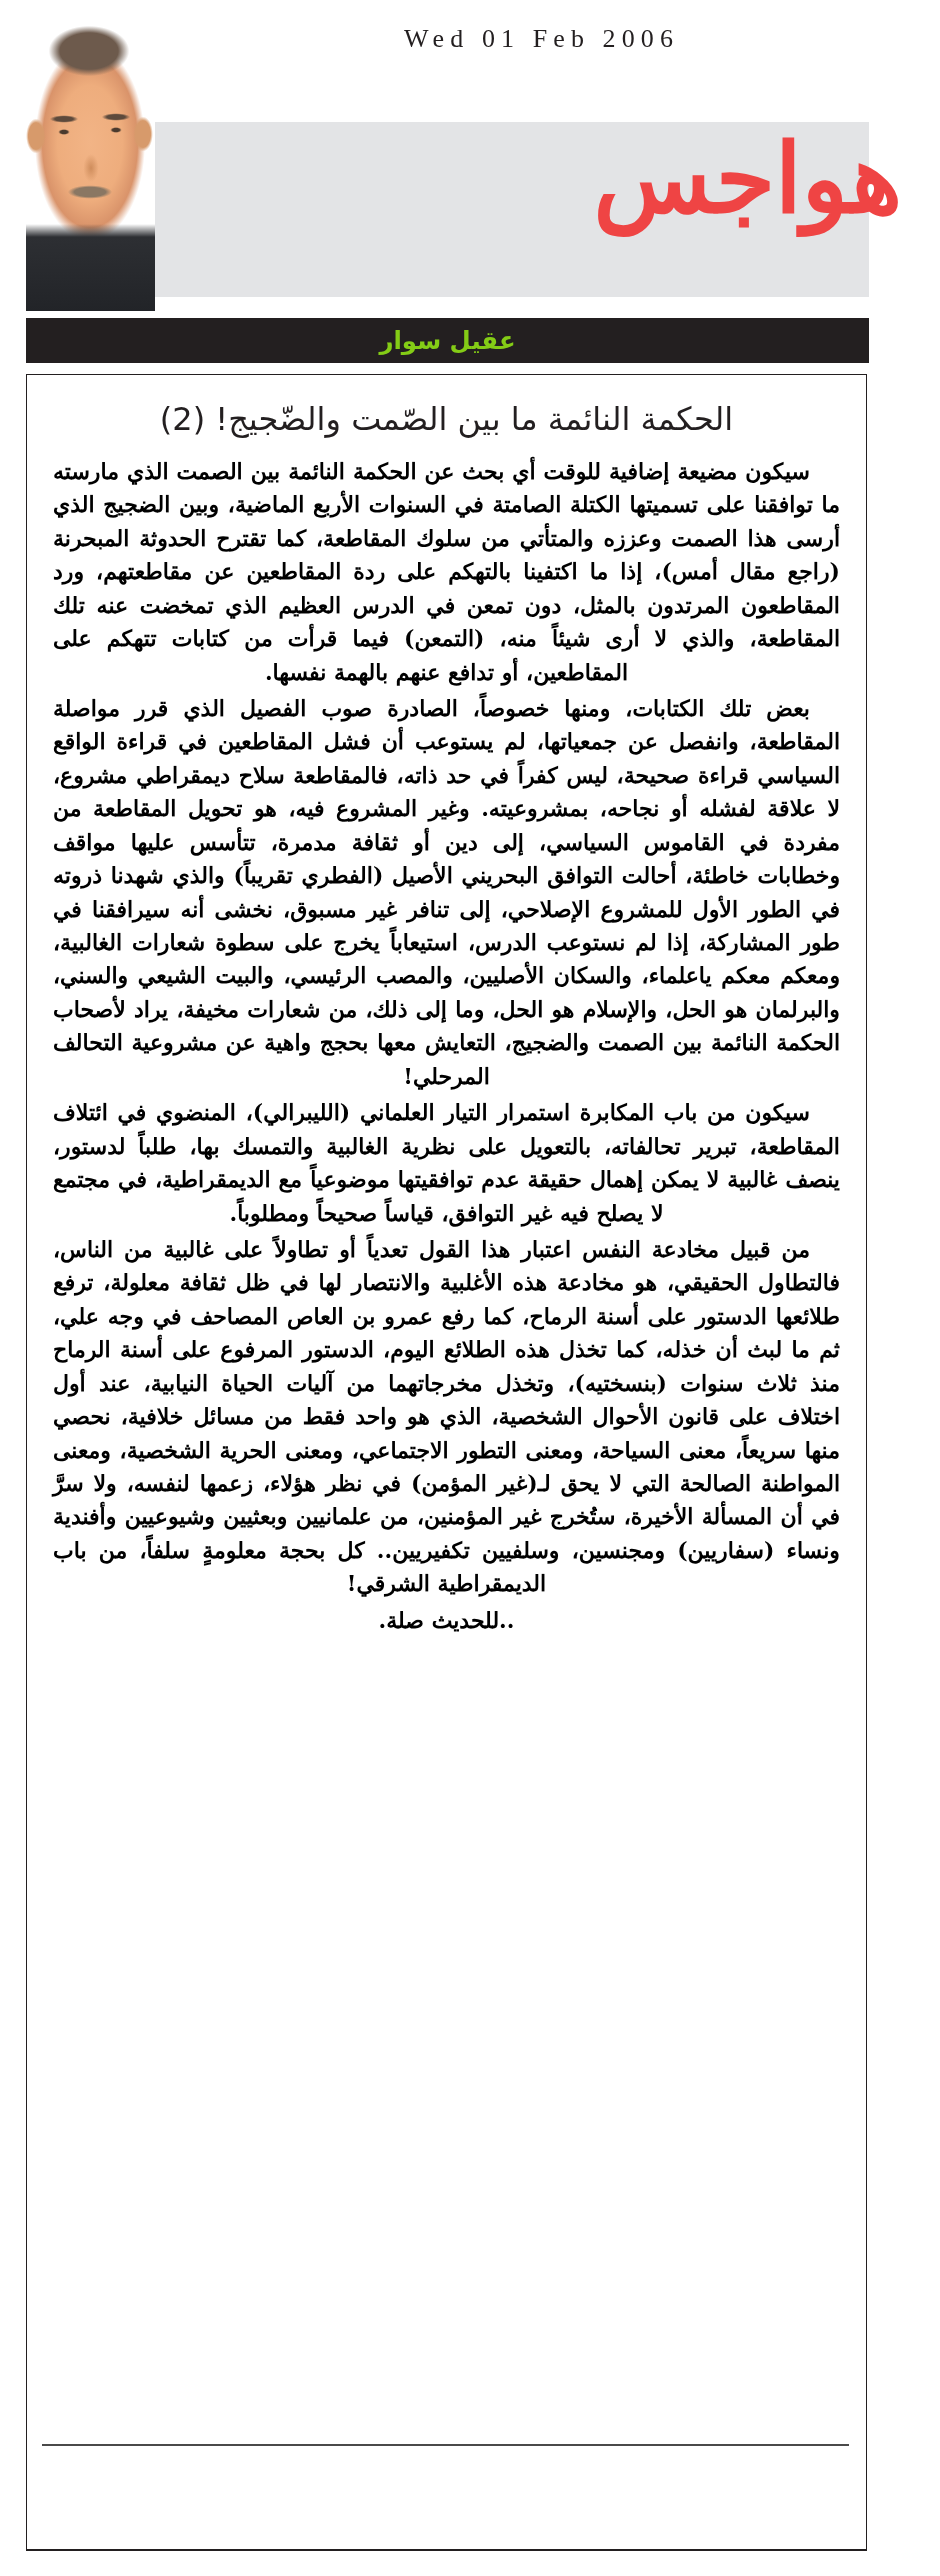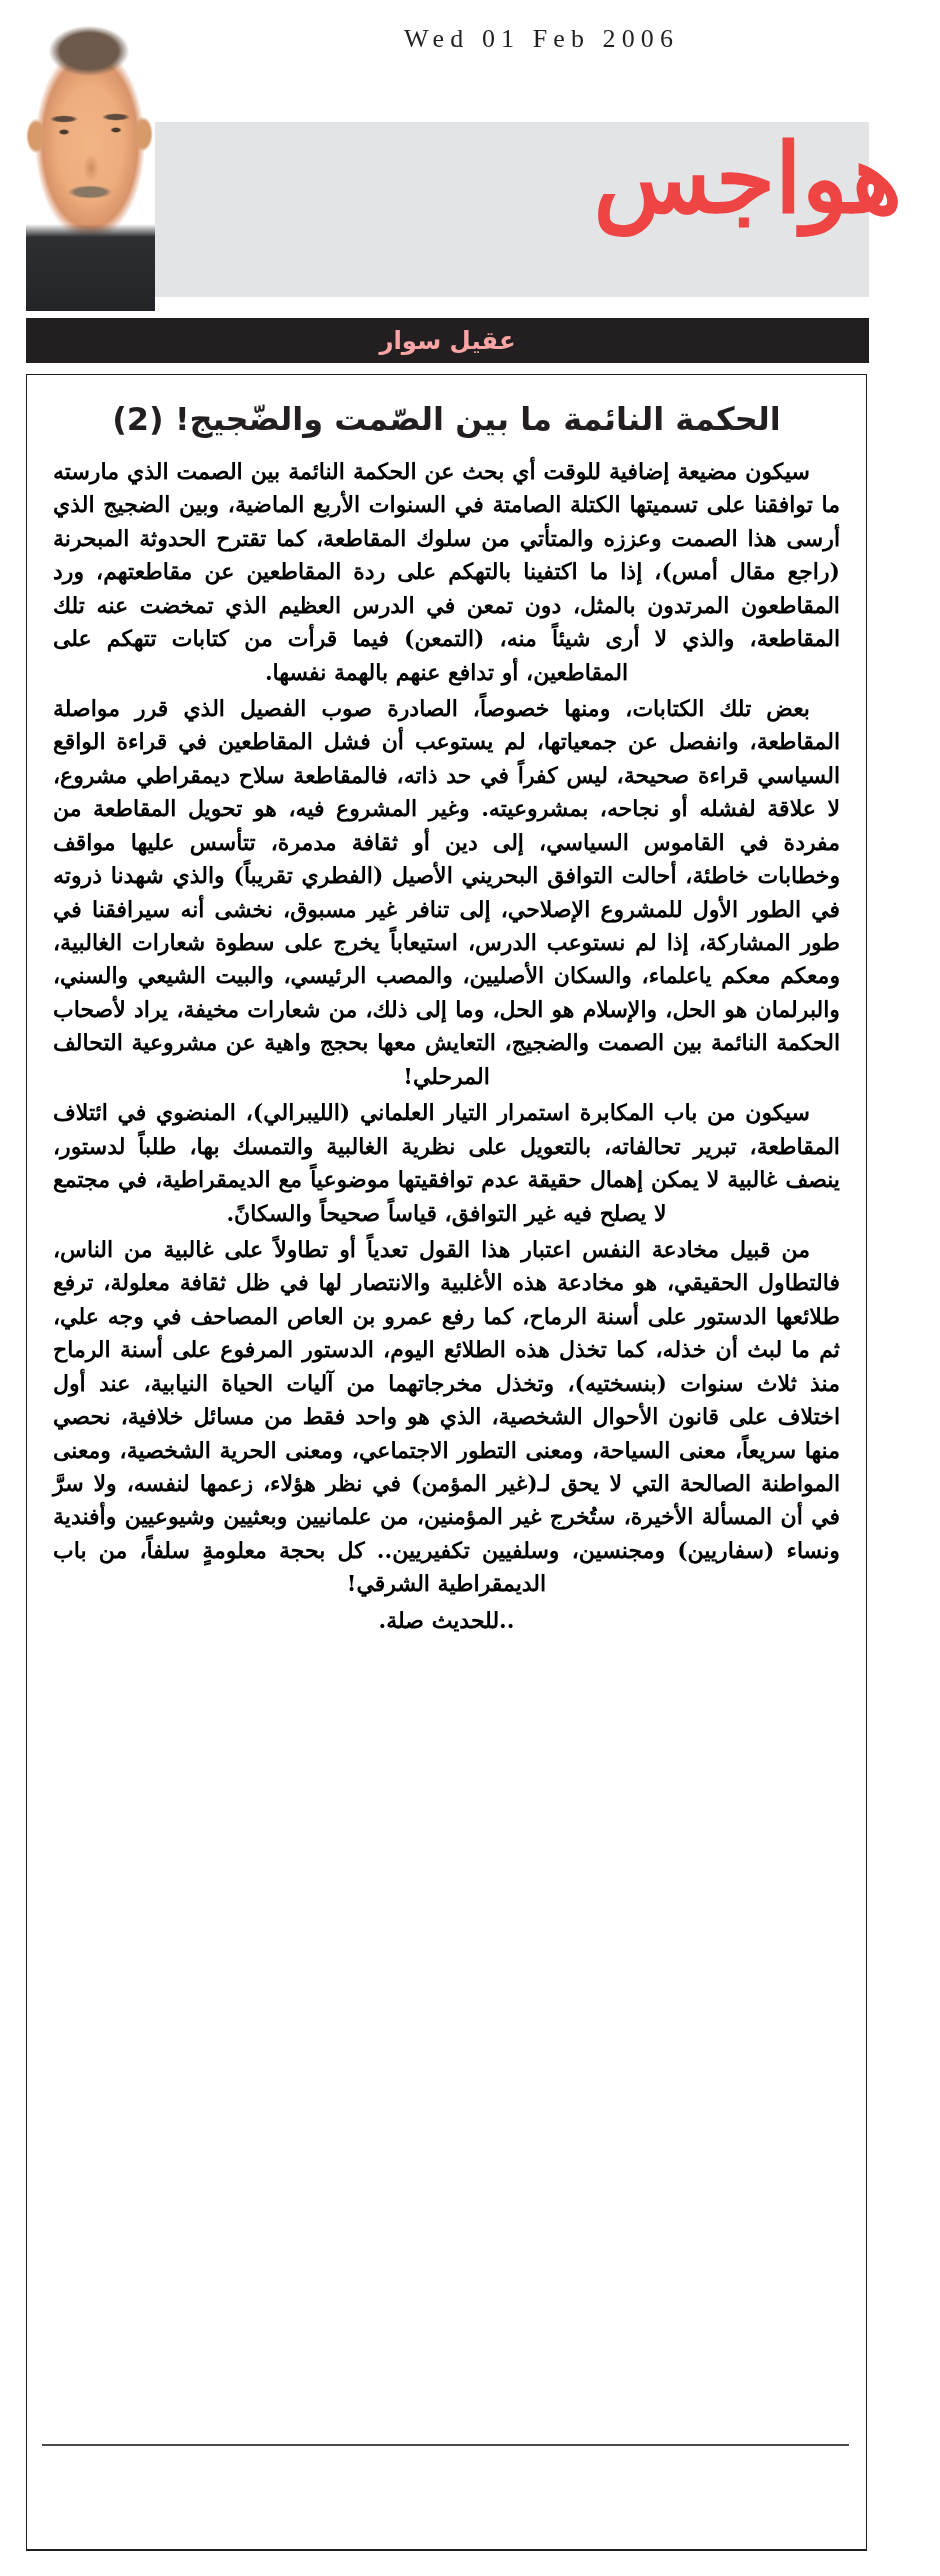--- a/index.html
+++ b/index.html
@@ -112,21 +112,21 @@
     left: 26px;
     top: 318px;
     width: 843px;
     height: 45px;
     background: #231f20;
     display: flex;
     align-items: center;
     justify-content: center;
   }
   .author-name {
-    color: #fca5a5;
+    color: #84cc16;
     font-family: "DejaVu Sans", sans-serif;
     font-size: 24.4px;
     font-weight: bold;
     direction: rtl;
     letter-spacing: 0.9px;
   }
 
   
   .article {
     position: absolute;
@@ -138,21 +138,21 @@
     box-sizing: border-box;
     background: #ffffff;
     padding: 19px 23px 0 23px;
   }
 
   .headline {
     direction: rtl;
     text-align: center;
     font-family: "DejaVu Sans", sans-serif;
     font-size: 32px;
-    font-weight: bold;
+    font-weight: normal;
     color: #231f20;
     line-height: 1.25;
     margin: 5.2px 0 15.7px 0;
     letter-spacing: -0.9px;
   }
 
   .body {
     direction: rtl;
     text-align: justify;
     text-align-last: center;
@@ -231,21 +231,21 @@
     <span class="author-name">عقيل سوار</span>
   </div>
 
   <div class="article">
 
     <div class="headline">الحكمة النائمة ما بين الصّمت والضّجيج! (2)</div>
 
     <div class="body">
       <p>سيكون مضيعة إضافية للوقت أي بحث عن الحكمة النائمة بين الصمت الذي مارسته ما توافقنا على تسميتها الكتلة الصامتة في السنوات الأربع الماضية، وبين الضجيج الذي أرسى هذا الصمت وعززه والمتأتي من سلوك المقاطعة، كما تقترح الحدوثة المبحرنة (راجع مقال أمس)، إذا ما اكتفينا بالتهكم على ردة المقاطعين عن مقاطعتهم، ورد المقاطعون المرتدون بالمثل، دون تمعن في الدرس العظيم الذي تمخضت عنه تلك المقاطعة، والذي لا أرى شيئاً منه، (التمعن) فيما قرأت من كتابات تتهكم على المقاطعين، أو تدافع عنهم بالهمة نفسها.</p>
       <p>بعض تلك الكتابات، ومنها خصوصاً، الصادرة صوب الفصيل الذي قرر مواصلة المقاطعة، وانفصل عن جمعياتها، لم يستوعب أن فشل المقاطعين في قراءة الواقع السياسي قراءة صحيحة، ليس كفراً في حد ذاته، فالمقاطعة سلاح ديمقراطي مشروع، لا علاقة لفشله أو نجاحه، بمشروعيته. وغير المشروع فيه، هو تحويل المقاطعة من مفردة في القاموس السياسي، إلى دين أو ثقافة مدمرة، تتأسس عليها مواقف وخطابات خاطئة، أحالت التوافق البحريني الأصيل (الفطري تقريباً) والذي شهدنا ذروته في الطور الأول للمشروع الإصلاحي، إلى تنافر غير مسبوق، نخشى أنه سيرافقنا في طور المشاركة، إذا لم نستوعب الدرس، استيعاباً يخرج على سطوة شعارات الغالبية، ومعكم معكم ياعلماء، والسكان الأصليين، والمصب الرئيسي، والبيت الشيعي والسني، والبرلمان هو الحل، والإسلام هو الحل، وما إلى ذلك، من شعارات مخيفة، يراد لأصحاب الحكمة النائمة بين الصمت والضجيج، التعايش معها بحجج واهية عن مشروعية التحالف المرحلي!</p>
-      <p>سيكون من باب المكابرة استمرار التيار العلماني (الليبرالي)، المنضوي في ائتلاف المقاطعة، تبرير تحالفاته، بالتعويل على نظرية الغالبية والتمسك بها، طلباً لدستور، ينصف غالبية لا يمكن إهمال حقيقة عدم توافقيتها موضوعياً مع الديمقراطية، في مجتمع لا يصلح فيه غير التوافق، قياساً صحيحاً والسكانً.</p>
+      <p>سيكون من باب المكابرة استمرار التيار العلماني (الليبرالي)، المنضوي في ائتلاف المقاطعة، تبرير تحالفاته، بالتعويل على نظرية الغالبية والتمسك بها، طلباً لدستور، ينصف غالبية لا يمكن إهمال حقيقة عدم توافقيتها موضوعياً مع الديمقراطية، في مجتمع لا يصلح فيه غير التوافق، قياساً صحيحاً ومطلوباً.</p>
       <p>من قبيل مخادعة النفس اعتبار هذا القول تعدياً أو تطاولاً على غالبية من الناس، فالتطاول الحقيقي، هو مخادعة هذه الأغلبية والانتصار لها في ظل ثقافة معلولة، ترفع طلائعها الدستور على أسنة الرماح، كما رفع عمرو بن العاص المصاحف في وجه علي، ثم ما لبث أن خذله، كما تخذل هذه الطلائع اليوم، الدستور المرفوع على أسنة الرماح منذ ثلاث سنوات (بنسختيه)، وتخذل مخرجاتهما من آليات الحياة النيابية، عند أول اختلاف على قانون الأحوال الشخصية، الذي هو واحد فقط من مسائل خلافية، نحصي منها سريعاً، معنى السياحة، ومعنى التطور الاجتماعي، ومعنى الحرية الشخصية، ومعنى المواطنة الصالحة التي لا يحق لـ(غير المؤمن) في نظر هؤلاء، زعمها لنفسه، ولا سرَّ في أن المسألة الأخيرة، ستُخرج غير المؤمنين، من علمانيين وبعثيين وشيوعيين وأفندية ونساء (سفاريين) ومجنسين، وسلفيين تكفيريين.. كل بحجة معلومةٍ سلفاً، من باب الديمقراطية الشرقي!</p>
       <div class="closing">..للحديث صلة.</div>
     </div>
   </div>
 
   <div class="footer">
     <div class="footer-rule"></div>
   </div>
 
   <div class="frame-bottom"></div>

